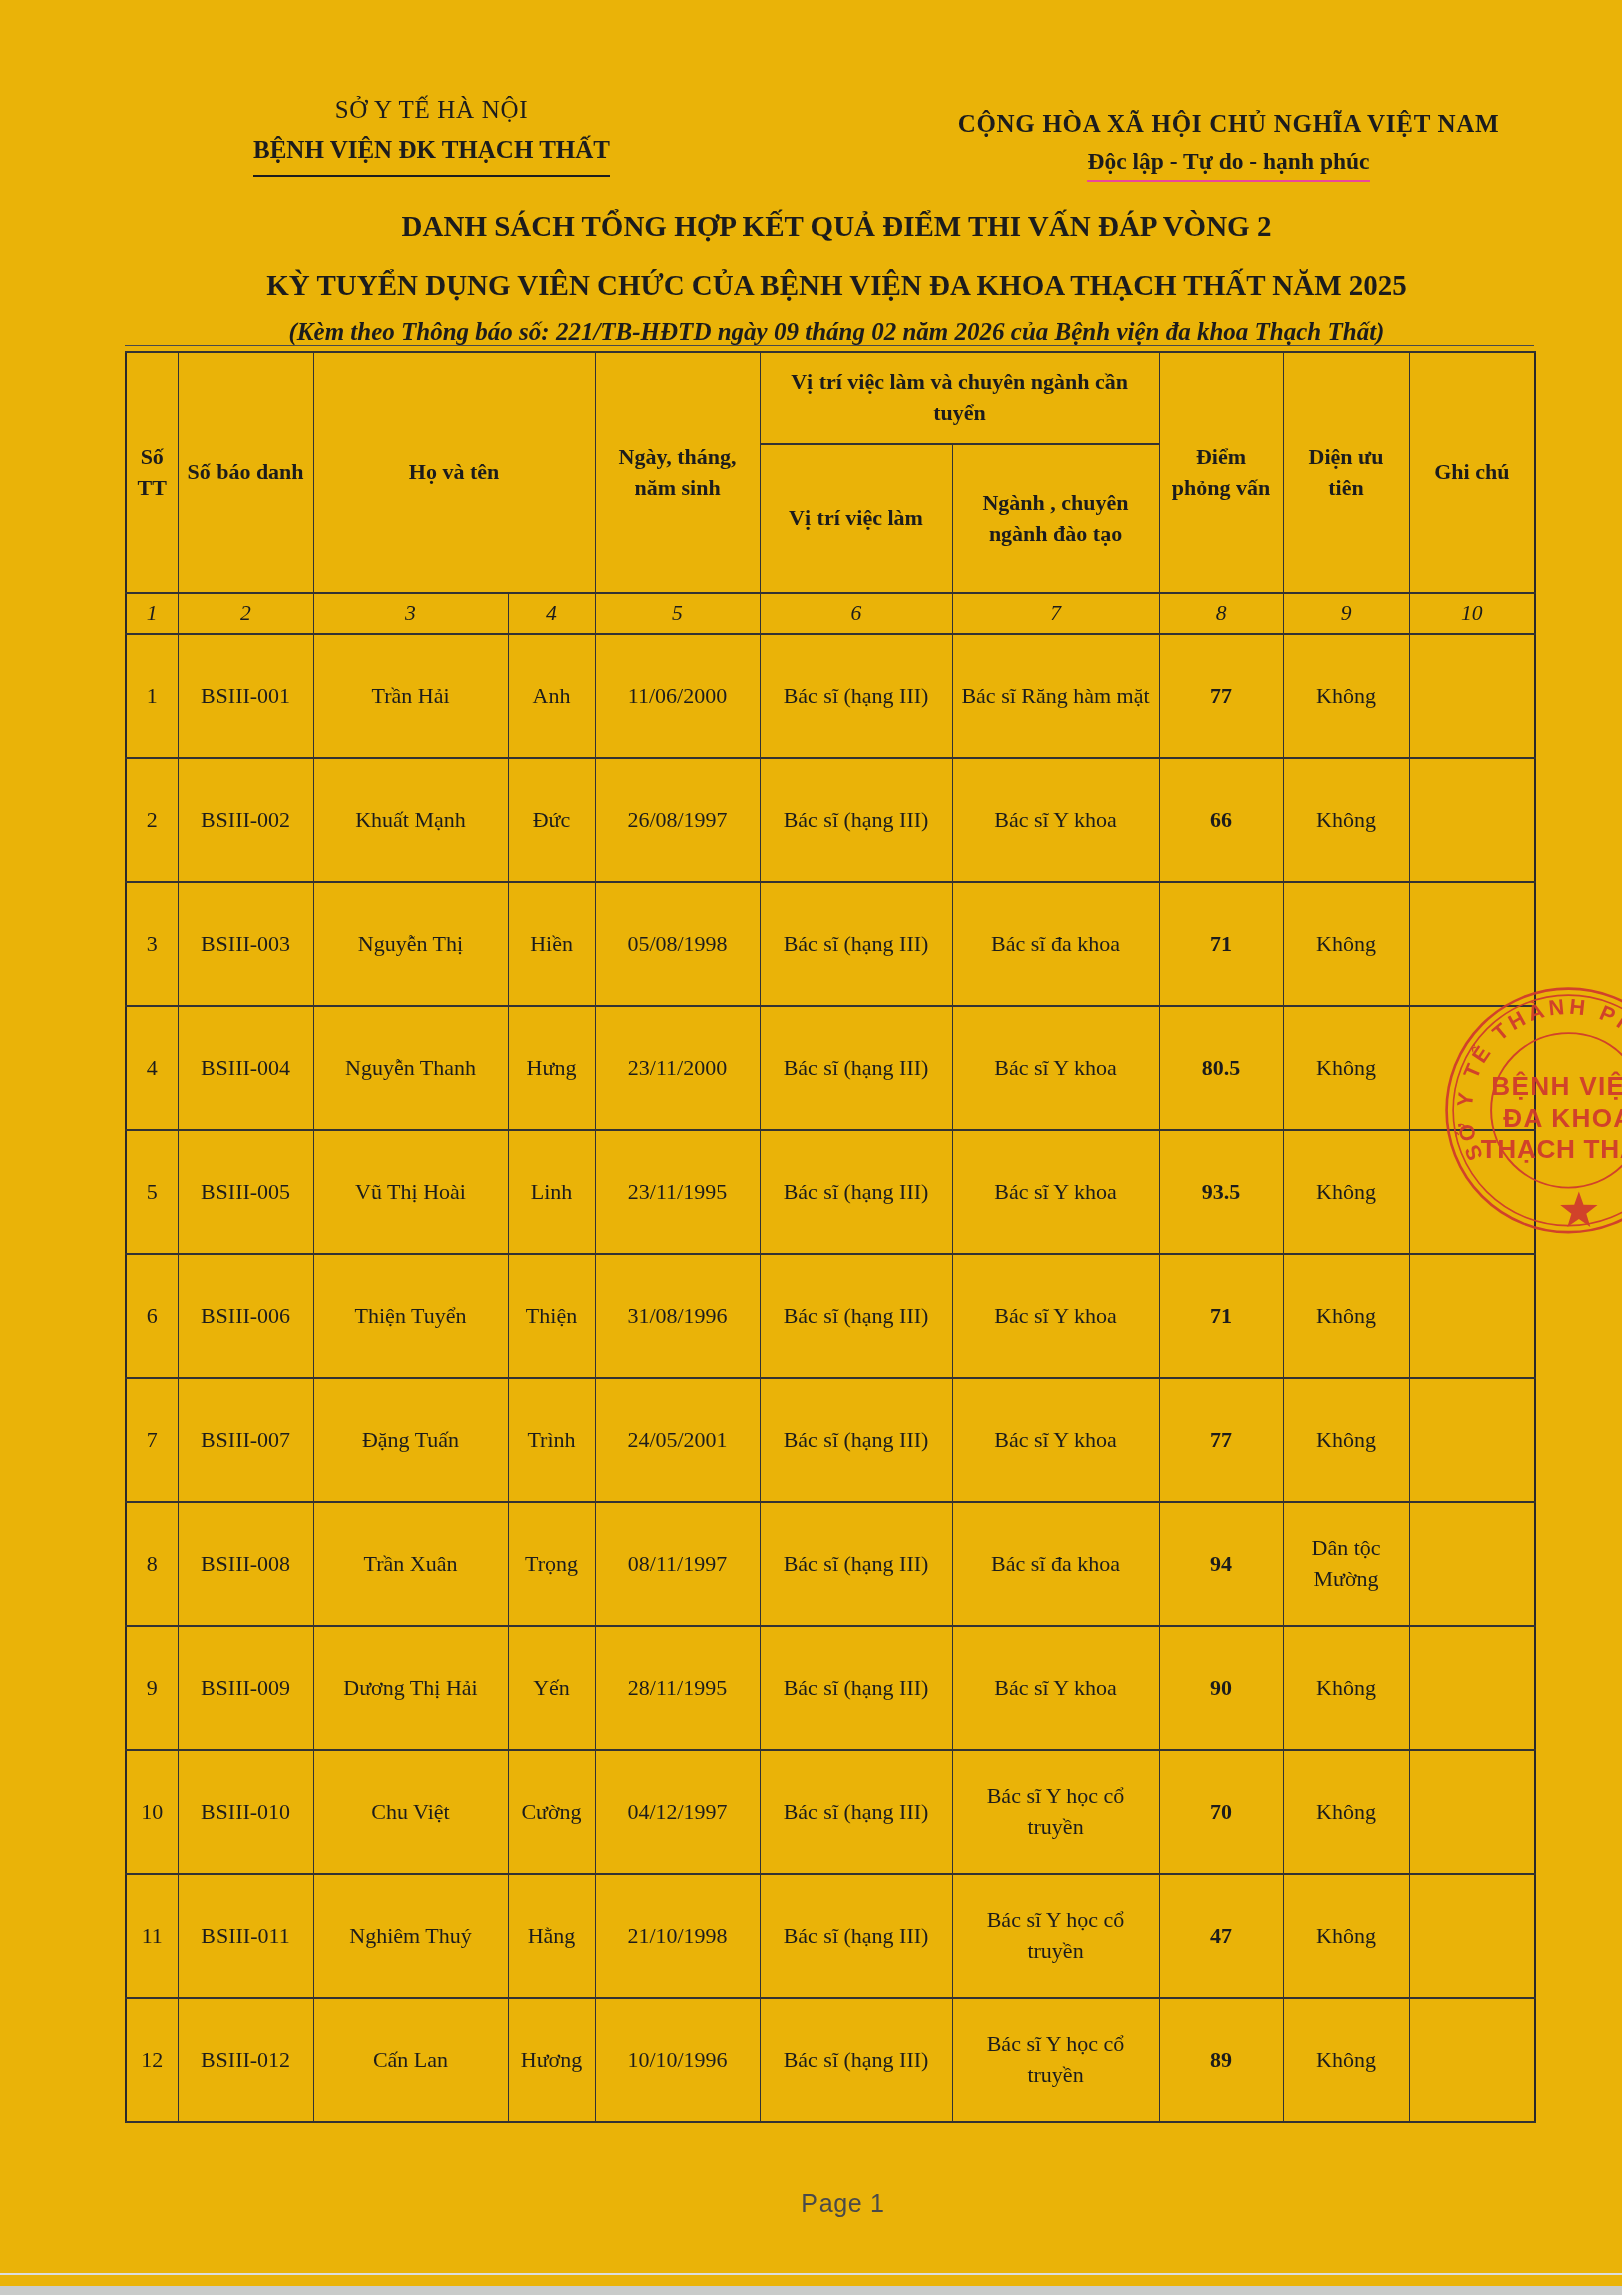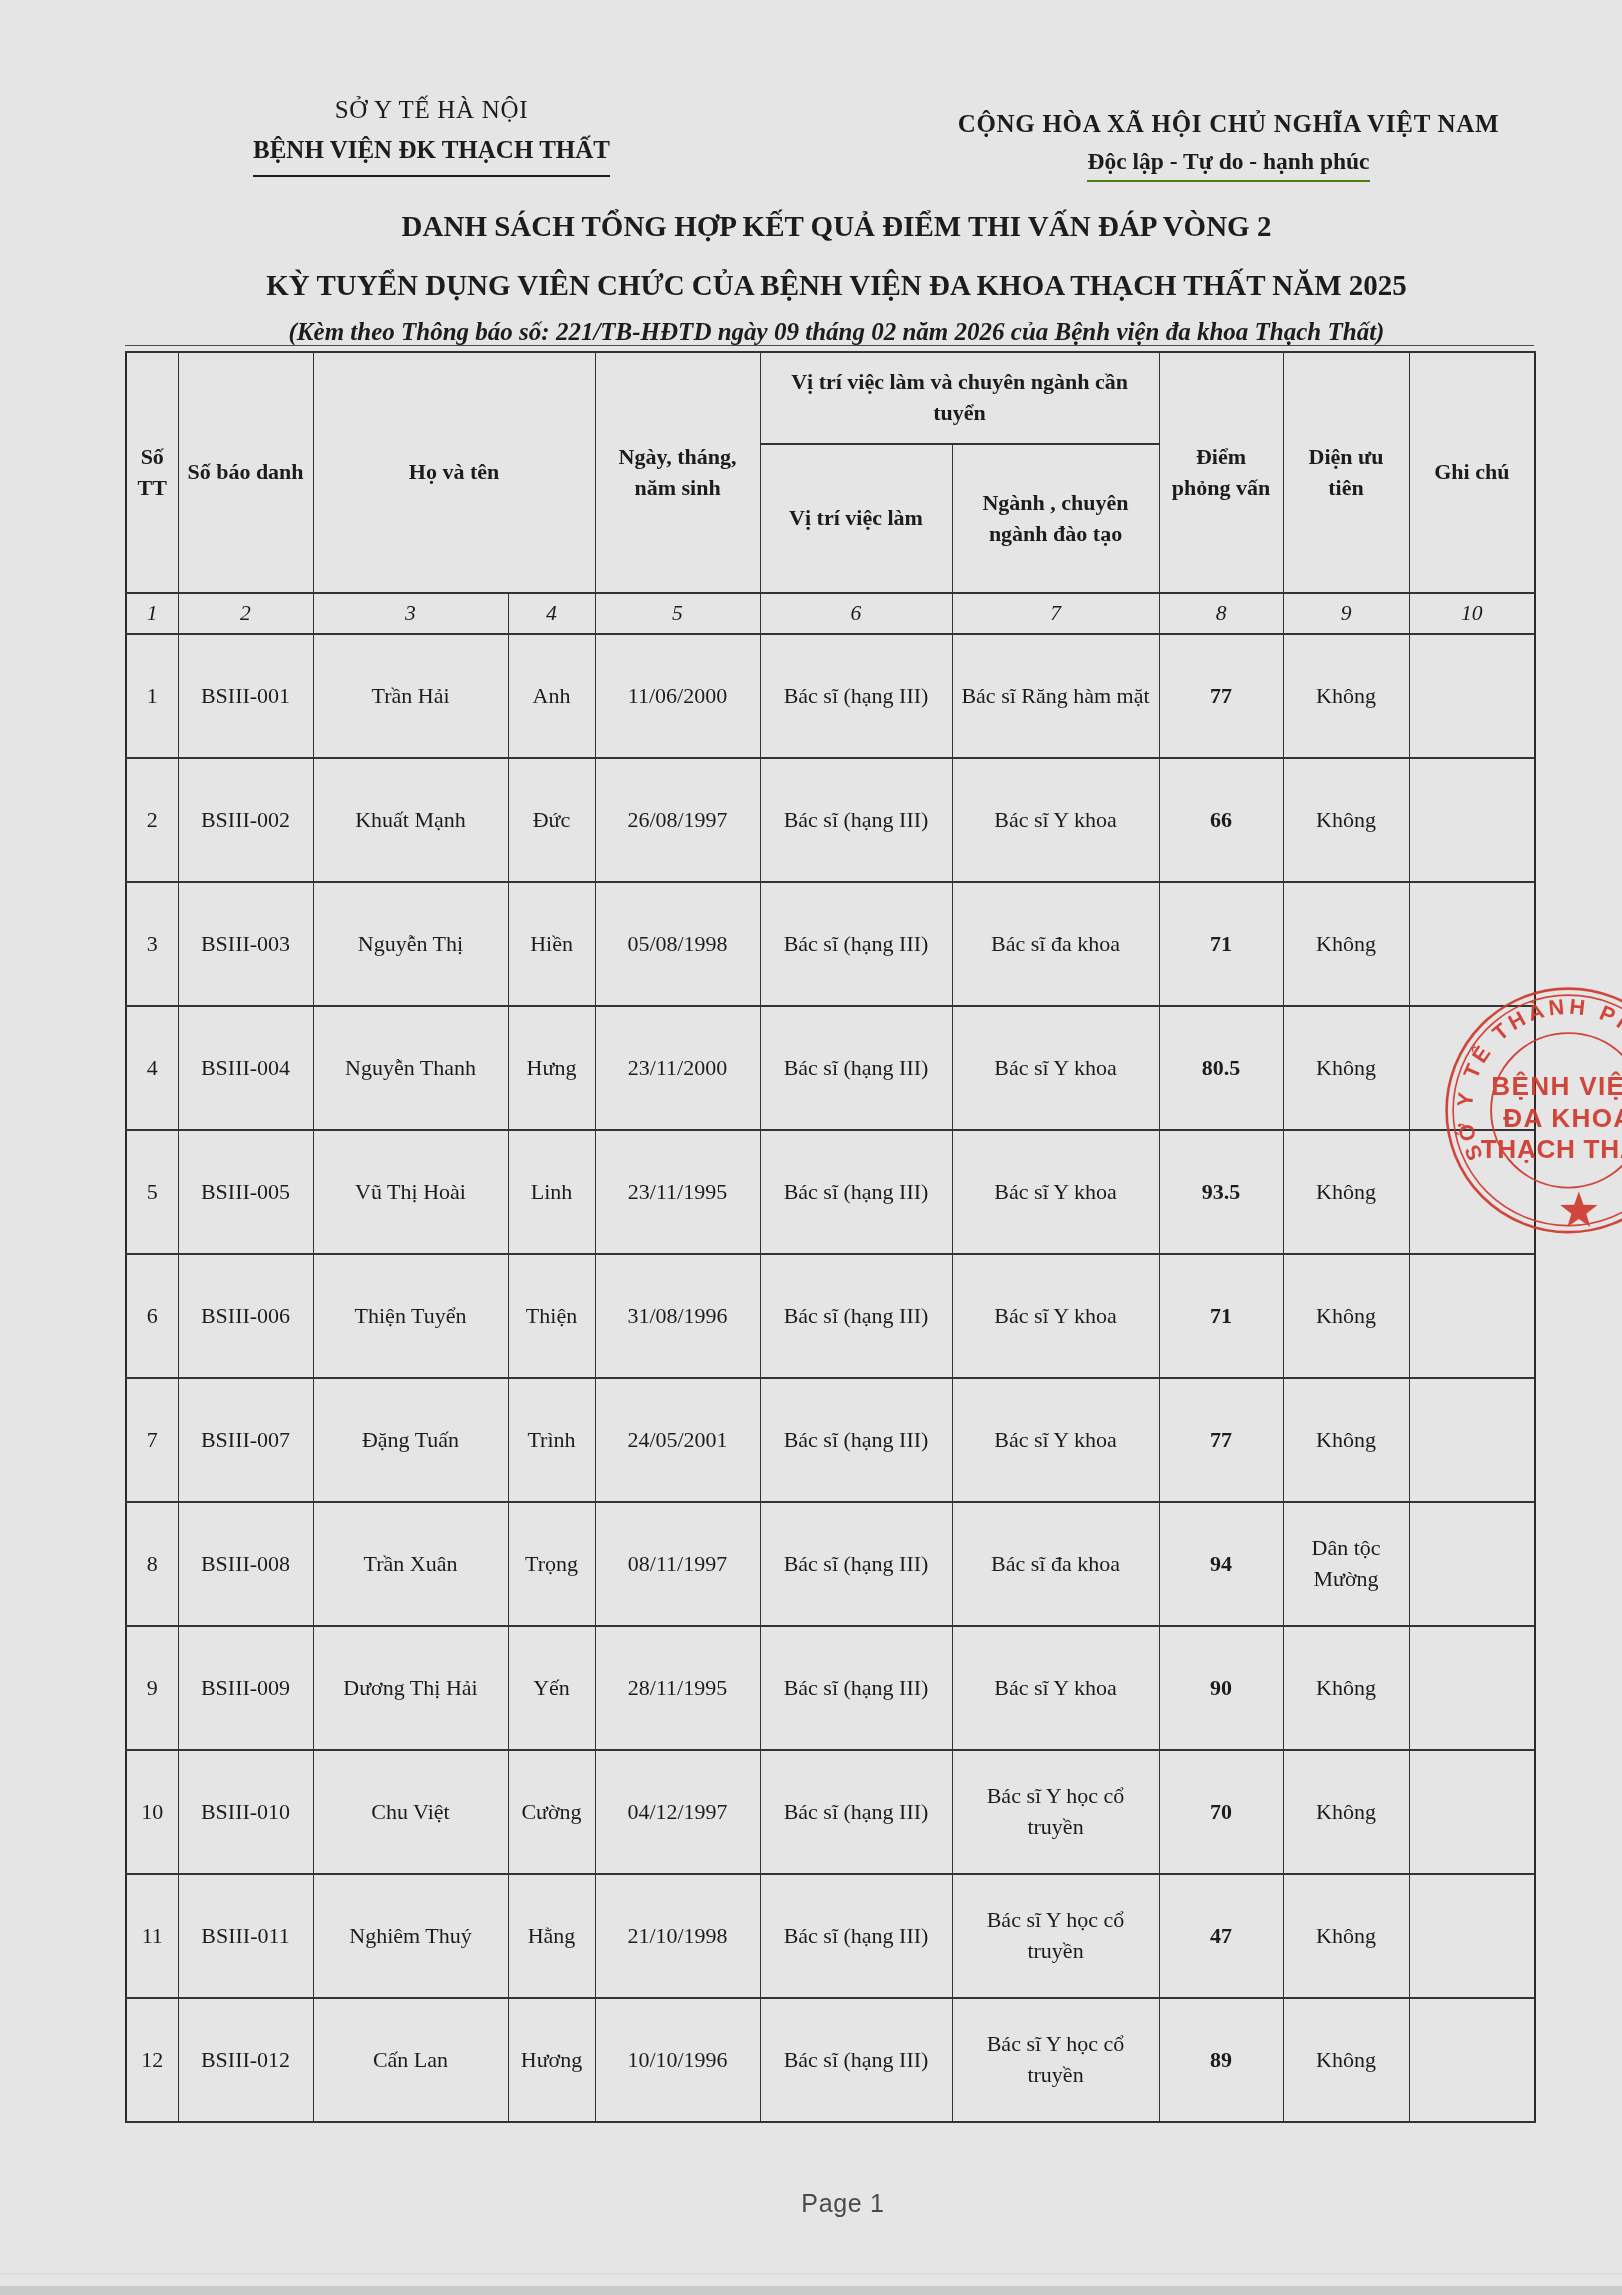--- a/index.html
+++ b/index.html
@@ -1,35 +1,35 @@
 <!DOCTYPE html>
 <html style="font-size:10.5px"><head>
 <meta charset="utf-8">
 <style>
   html, body { margin: 0; padding: 0; background: #ffffff; }
   .page {
     position: relative;
     width: 1623px;
     height: 2295px;
-    background: #e5e5e5;
+    background: #eab308;
     overflow: hidden;
     font-family: "Liberation Serif", "DejaVu Serif", serif;
     color: #1c1c1c;
   }
 
   
   .hdr { position: absolute; text-align: center; line-height: 1.35; }
   .hdr-left  { top: 93px; left: 183px;  width: 497px; }
   .hdr-right { top: 107px; left: 928px; width: 601px; }
   .hl1 { font-size: 25px; letter-spacing: 0.7px; }
   .hl1b { font-size: 25px; font-weight: bold; letter-spacing: 0.7px; }
   .hl2 { margin-top: 6.5px; font-size: 25px; font-weight: bold; }
   .hr2 { margin-top: 5.2px;  font-size: 23.5px; font-weight: bold; }
   .u  { display: inline-block; border-bottom: 2px solid #1d1d1d; padding-bottom: 8px; }
-  .u2 { display: inline-block; border-bottom: 2px solid #4d7c0f; padding-bottom: 2.6px; }
+  .u2 { display: inline-block; border-bottom: 2px solid #ec4899; padding-bottom: 2.6px; }
 
   
   .title-block { position: absolute; top: 208px; left: 52px; width: 1569px; text-align: center; line-height: 1.3; }
   .t1 { font-size: 29px; font-weight: bold; }
   .t2 { font-size: 29px; font-weight: bold; margin-top: 21px; }
   .t3 { font-size: 25px; font-weight: bold; font-style: italic; margin-top: 12px; }
 
   
   table.results {
     position: absolute;

